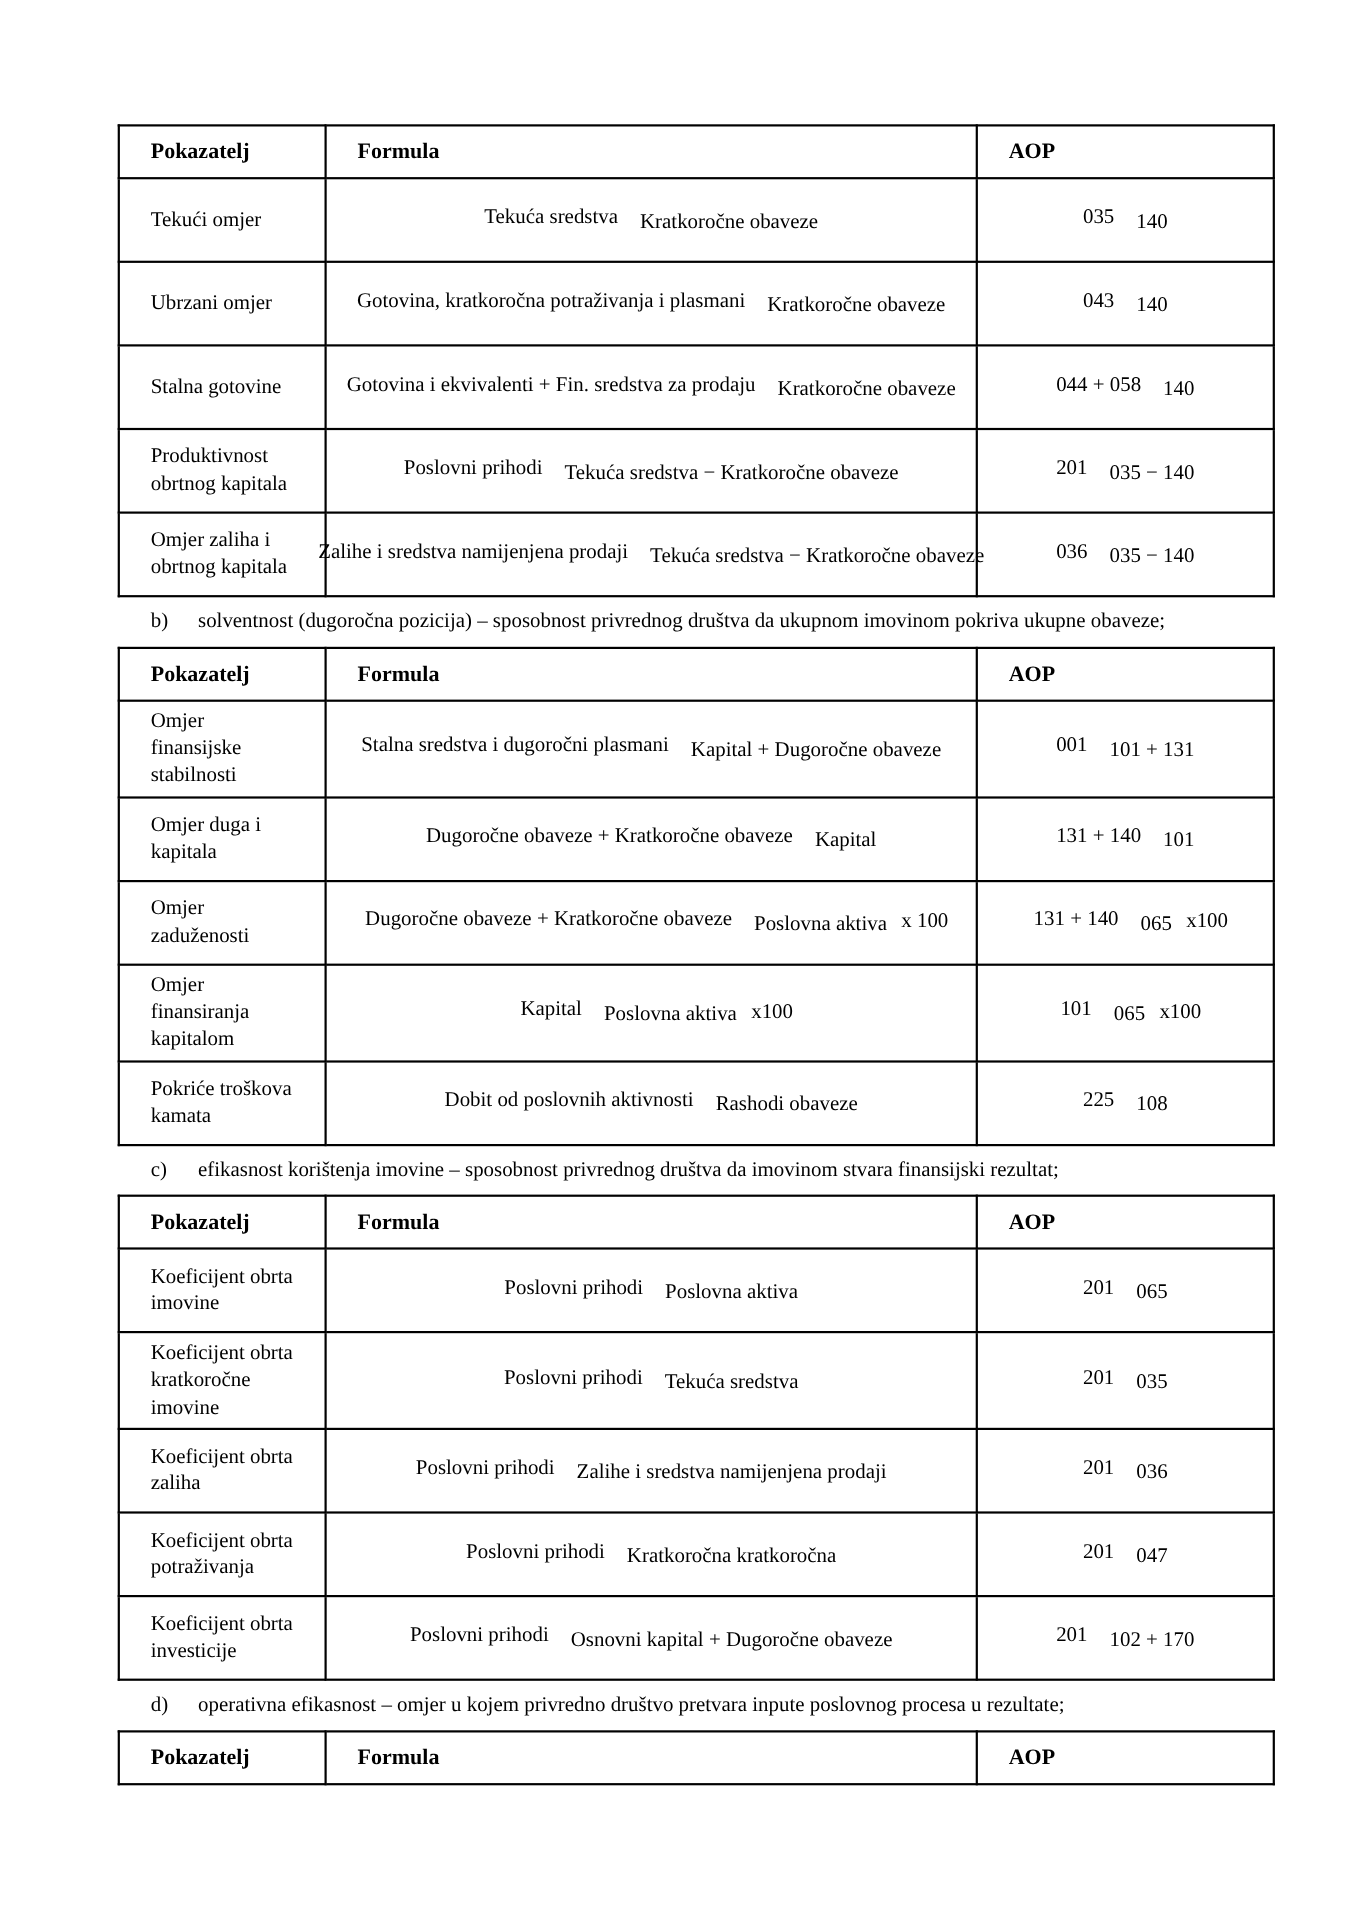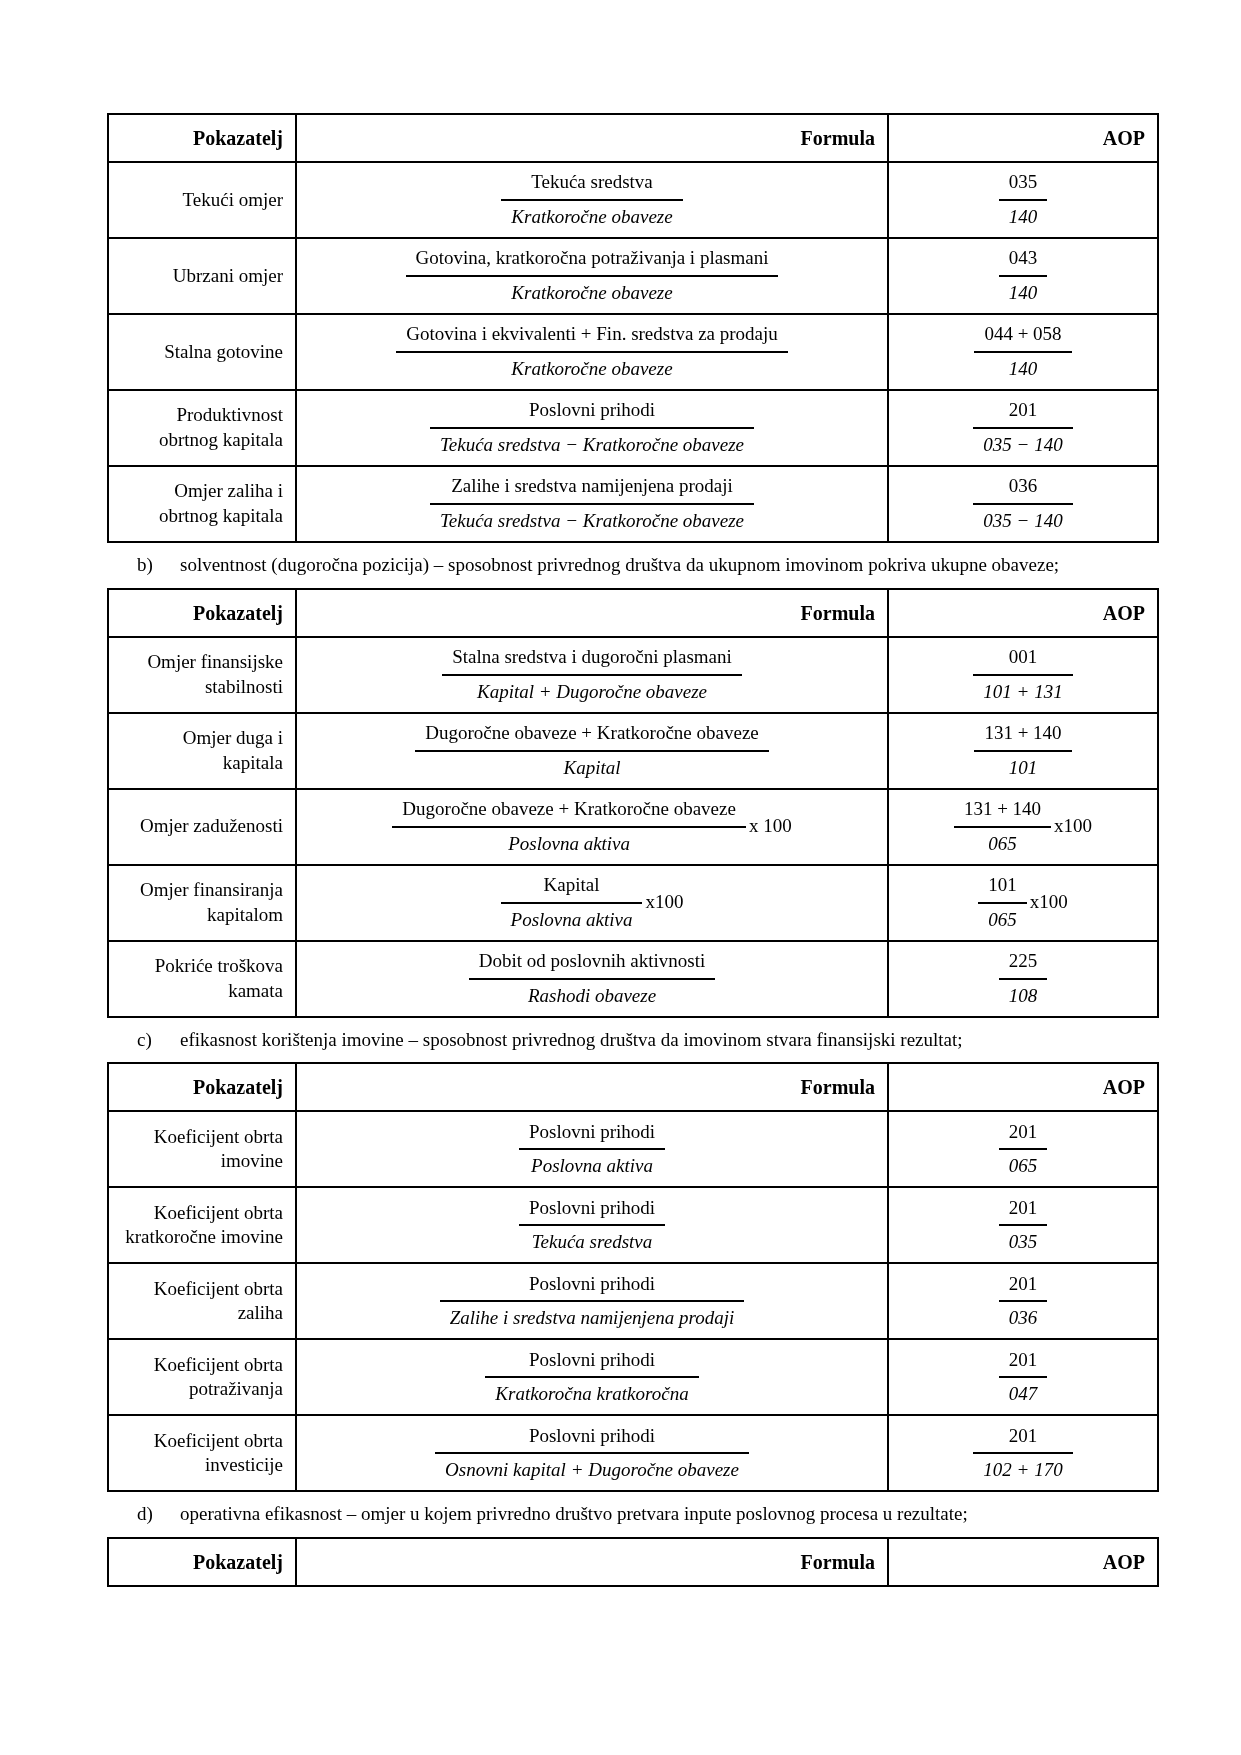--- a/index.html
+++ b/index.html
@@ -18,46 +18,46 @@
   table.ratio-table {
     border-collapse: collapse;
     width: 1050px;
     table-layout: fixed;
   }
   table.ratio-table col.c-label { width: 188px; }
   table.ratio-table col.c-formula { width: 592px; }
   table.ratio-table col.c-aop { width: 270px; }
   table.ratio-table th, table.ratio-table td {
     border: 2px solid #000;
-    text-align: right;
+    text-align: left;
     vertical-align: middle;
-    padding: 6px 12px;
+    padding: 6px 28px;
     font-size: 19px;
     line-height: 1.3;
     margin-top: 44px;
   }
   table.ratio-table th {
     font-weight: bold;
     font-size: 20px;
     height: 48px;
   }
   table.ratio-table td { height: 76px; }
   .fwrap {
     display: flex;
     align-items: center;
     justify-content: center;
   }
   .frac {
     display: inline-flex;
-    flex-direction: column;
+    flex-direction: row;
     align-items: center;
   }
   .frac .num { padding: 0 10px 4px; white-space: nowrap; }
   .frac .bar { align-self: stretch; height: 0; border-top: 2px solid #000; }
-  .frac .den { padding: 4px 10px 0; white-space: nowrap; font-style: italic; }
+  .frac .den { padding: 4px 10px 0; white-space: nowrap; }
   .suffix { margin-left: 3px; white-space: nowrap; }
   .suffix:empty { margin-left: 0; }
   .note {
     display: flex;
     width: 1050px;
     padding-left: 30px;
     margin: 9px 0 10px 0;
     font-size: 19px;
     line-height: 1.35;
   }

